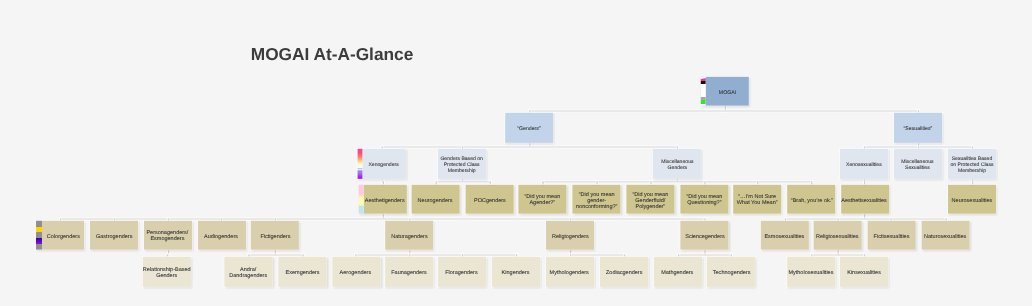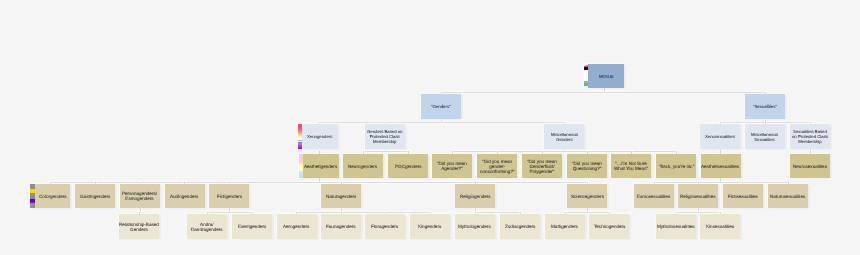--- a/index.html
+++ b/index.html
@@ -27,20 +27,21 @@
   .blue2{background:#c2d4e9;font-size:4.35px;}
   .blue3{background:#e0e6ef;font-size:4.25px;line-height:4.95px;}
   .tan3{background:#cfc58e;}
   .tan4{background:#d9cfac;}
   .tan5{background:#eae6d2;}
 </style>
 </head>
 <body>
 
 <div id="stage">
+<div class="title">MOGAI At-A-Glance</div>
 <div class="edge v" style="left:603.5px;top:88.3px;height:4.7px"></div>
 <div class="edge h" style="left:440.5px;top:92.0px;width:325.0px"></div>
 <div class="edge v" style="left:440.5px;top:92.0px;height:1.8px"></div>
 <div class="edge v" style="left:764.5px;top:92.0px;height:1.8px"></div>
 <div class="edge v" style="left:440.5px;top:118.6px;height:4.4px"></div>
 <div class="edge h" style="left:317.5px;top:122.0px;width:247.0px"></div>
 <div class="edge v" style="left:317.5px;top:122.0px;height:2.2px"></div>
 <div class="edge v" style="left:384.5px;top:122.0px;height:2.2px"></div>
 <div class="edge v" style="left:563.5px;top:122.0px;height:2.2px"></div>
 <div class="edge v" style="left:764.5px;top:118.6px;height:4.4px"></div>

